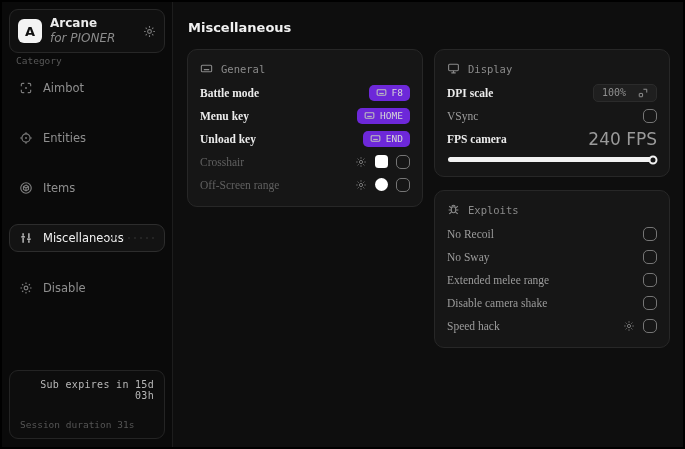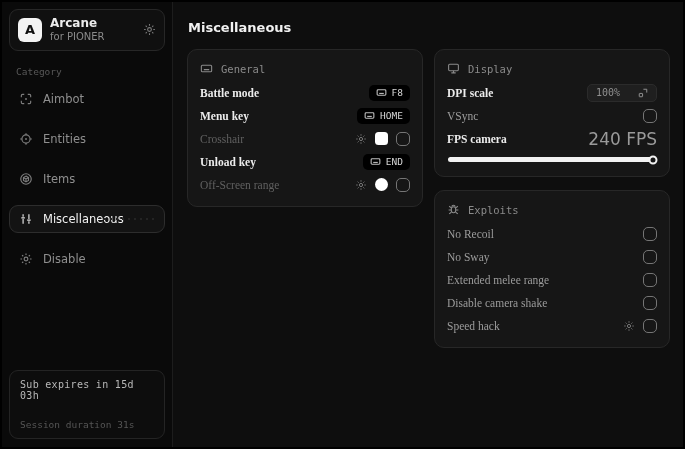--- a/index.html
+++ b/index.html
@@ -5,59 +5,59 @@
   html,body{margin:0;padding:0;background:#000;}
   .app{position:relative;width:685px;height:449px;background:#030303;font-family:"DejaVu Sans","Liberation Sans",sans-serif;overflow:hidden;display:flex;box-sizing:border-box;border:2px solid #000;}
   svg{display:block;}
 
   
   .sidebar{width:171px;min-width:171px;background:#0a0a0a;border-right:1px solid #1d1d1d;display:flex;flex-direction:column;padding:7px 7px 8px;box-sizing:border-box;}
   .account-card{display:flex;align-items:center;gap:8px;border:1px solid #272727;background:#101010;border-radius:9px;padding:6px 8px;}
   .logo-badge{width:24px;height:24px;border-radius:6px;background:#f3f3f3;color:#101010;font-weight:700;font-size:13px;display:flex;align-items:center;justify-content:center;}
   .account-text{flex:1;line-height:1.25;}
   .account-name{font-size:12px;font-weight:700;color:#ececec;}
-  .account-sub{font-size:10px;color:#8b8b8b;}
+  .account-sub{font-size:12px;color:#8b8b8b;font-style:italic;}
   .account-gear{color:#7a7a7a;}
 
-  .category-label{font-family:"DejaVu Sans Mono","Liberation Mono",monospace;font-size:9.5px;color:#585858;margin:15px 7px 8px;}
-
-  .nav{display:flex;flex-direction:column;gap:12px;}
+  .category-label{font-family:"DejaVu Sans Mono","Liberation Mono",monospace;font-size:9.5px;color:#585858;margin:2px 7px 8px;}
+
+  .nav{display:flex;flex-direction:column;gap:22px;}
   .nav-item{position:relative;display:flex;align-items:center;gap:10px;padding:6px 9px;border:1px solid transparent;border-radius:9px;color:#8f8f8f;font-size:11.5px;cursor:pointer;}
   .nav-item .ico{color:#7d7d7d;}
   .nav-item.selected{color:#f2f2f2;background:#131313;border-color:#2d2d2d;}
   .nav-item.selected .ico{color:#e8e8e8;}
   .nav-item.selected::after{content:"";position:absolute;right:10px;top:50%;width:52px;height:4px;transform:translateY(-50%);background:radial-gradient(circle,#242424 1px,transparent 1.2px);background-size:6px 4px;}
 
   .sidebar-spacer{flex:1;}
   .status-card{border:1px solid #242424;background:#0d0d0d;border-radius:9px;padding:8px 10px;font-family:"DejaVu Sans Mono","Liberation Mono",monospace;}
-  .status-line1{font-size:10px;color:#b9b9b9;letter-spacing:.3px;}
+  .status-line1{font-size:10px;color:#b9b9b9;letter-spacing:.3px;text-align:right;}
   .status-line2{font-size:9.5px;color:#555;margin-top:18px;}
 
   
   .main{flex:1;background:#0e0e0e;padding:16px 14px 12px;box-sizing:border-box;}
   .main-title{font-size:13px;font-weight:700;color:#f1f1f1;margin:2px 0 14px 1px;}
   .columns{display:flex;gap:11px;}
   .col{width:236px;display:flex;flex-direction:column;gap:13px;text-align:right;}
   .card{background:#161616;border:1px solid #272727;border-radius:10px;padding:8px 12px 10px;box-sizing:border-box;}
   .card-header{display:flex;align-items:center;gap:8px;color:#8a8a8a;font-family:"DejaVu Sans Mono","Liberation Mono",monospace;font-size:10.5px;padding:4px 0 6px;}
   .row{display:flex;align-items:center;justify-content:space-between;height:23px;}
   .row-label{font-size:11.5px;font-weight:700;color:#ececec;font-family:Liberation Serif, serif;}
   .row-label.dim{color:#606060;font-weight:500;}
   .row-label.mid{color:#9c9c9c;font-weight:500;}
   .row-right{display:flex;align-items:center;gap:8px;}
 
-  .keybind{display:flex;align-items:center;gap:5px;background:#000000;border-radius:5px;padding:2.5px 7px;color:#d6d6d6;font-family:"DejaVu Sans Mono","Liberation Mono",monospace;font-size:9.5px;cursor:pointer;}
+  .keybind{display:flex;align-items:center;gap:5px;background:#6d28d9;border-radius:5px;padding:2.5px 7px;color:#d6d6d6;font-family:"DejaVu Sans Mono","Liberation Mono",monospace;font-size:9.5px;cursor:pointer;}
   .keybind .ico{color:#bdbdbd;}
 
   .checkbox{width:14px;height:14px;border:1.5px solid #757575;border-radius:5px;background:transparent;box-sizing:border-box;cursor:pointer;}
   .swatch-square{width:13px;height:13px;border-radius:3.5px;background:#fff;cursor:pointer;}
   .swatch-circle{width:13px;height:13px;border-radius:50%;background:#fff;cursor:pointer;}
   .gear-btn{color:#787878;cursor:pointer;display:flex;align-items:center;}
 
-  .dpi-btn{display:flex;align-items:center;gap:18px;background:#1f1f1f;border:1px solid #2b2b2b;border-radius:5px;padding:2.5px 8px;color:#909090;font-family:"DejaVu Sans Mono","Liberation Mono",monospace;font-size:10px;cursor:pointer;}
+  .dpi-btn{display:flex;align-items:center;gap:12px;background:#1f1f1f;border:1px solid #2b2b2b;border-radius:5px;padding:2.5px 8px;color:#909090;font-family:"DejaVu Sans Mono","Liberation Mono",monospace;font-size:10px;cursor:pointer;}
   .fps-value{font-size:17px;color:#9a9a9a;}
 
   .slider{position:relative;margin:7px 1px 4px;height:5px;border-radius:3px;background:#2c2c2c;cursor:pointer;}
   .slider-fill{position:absolute;left:0;top:0;bottom:0;border-radius:3px;background:#f2f2f2;}
   .slider-knob{position:absolute;top:50%;transform:translate(50%,-50%);width:5px;height:5px;border-radius:50%;background:#161616;border:2px solid #f2f2f2;}
 </style>
 </head>
 <body>
 
 <div class="app">
@@ -173,43 +173,43 @@
                   <svg width="11" height="11" viewBox="0 0 24 24" fill="none" stroke="currentColor" stroke-width="2.4">
                     <rect x="2.5" y="6" width="19" height="12" rx="2"></rect>
                     <path d="M7 14h10"></path>
                   </svg>
                 </span>
               <span>HOME</span>
             </span>
           </div>
 
           <div class="row">
+            <span class="row-label">Unload key</span>
+            <span class="keybind">
+              <span class="ico">
+                  <svg width="11" height="11" viewBox="0 0 24 24" fill="none" stroke="currentColor" stroke-width="2.4">
+                    <rect x="2.5" y="6" width="19" height="12" rx="2"></rect>
+                    <path d="M7 14h10"></path>
+                  </svg>
+                </span>
+              <span>END</span>
+            </span>
+          </div>
+
+          <div class="row">
             <span class="row-label dim">Crosshair</span>
             <span class="row-right">
               <span class="gear-btn">
                   <svg width="12" height="12" viewBox="0 0 24 24" fill="none" stroke="currentColor" stroke-width="2">
                     <circle cx="12" cy="12" r="3.2"></circle>
                     <path d="M12 2.5v2.8M12 18.7v2.8M2.5 12h2.8M18.7 12h2.8M5.3 5.3l2 2M16.7 16.7l2 2M18.7 5.3l-2 2M7.3 16.7l-2 2"></path>
                   </svg>
                 </span>
               <span class="swatch-square"></span>
               <span class="checkbox"></span>
-            </span>
-          </div>
-
-          <div class="row">
-            <span class="row-label">Unload key</span>
-            <span class="keybind">
-              <span class="ico">
-                  <svg width="11" height="11" viewBox="0 0 24 24" fill="none" stroke="currentColor" stroke-width="2.4">
-                    <rect x="2.5" y="6" width="19" height="12" rx="2"></rect>
-                    <path d="M7 14h10"></path>
-                  </svg>
-                </span>
-              <span>END</span>
             </span>
           </div>
 
           <div class="row">
             <span class="row-label dim">Off-Screen range</span>
             <span class="row-right">
               <span class="gear-btn">
                   <svg width="12" height="12" viewBox="0 0 24 24" fill="none" stroke="currentColor" stroke-width="2">
                     <circle cx="12" cy="12" r="3.2"></circle>
                     <path d="M12 2.5v2.8M12 18.7v2.8M2.5 12h2.8M18.7 12h2.8M5.3 5.3l2 2M16.7 16.7l2 2M18.7 5.3l-2 2M7.3 16.7l-2 2"></path>

